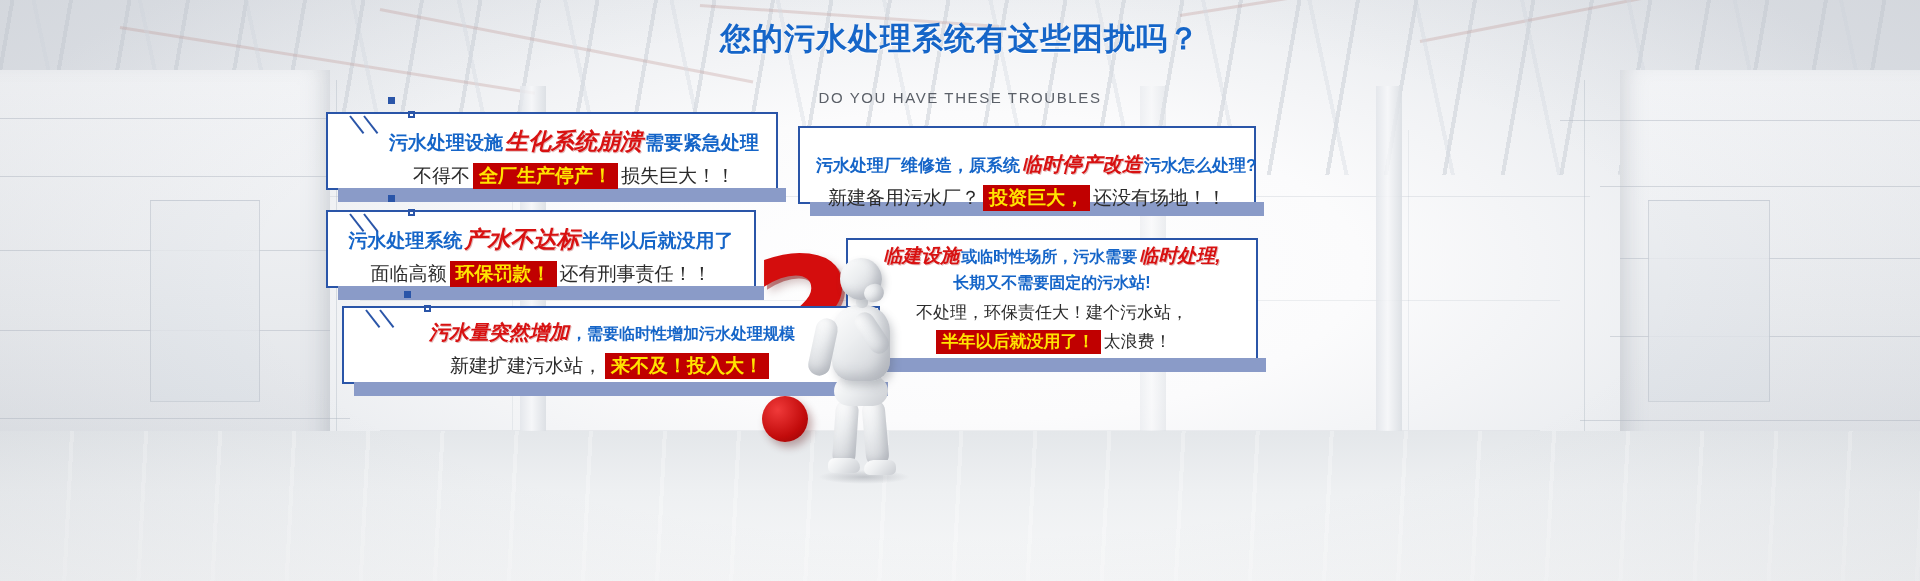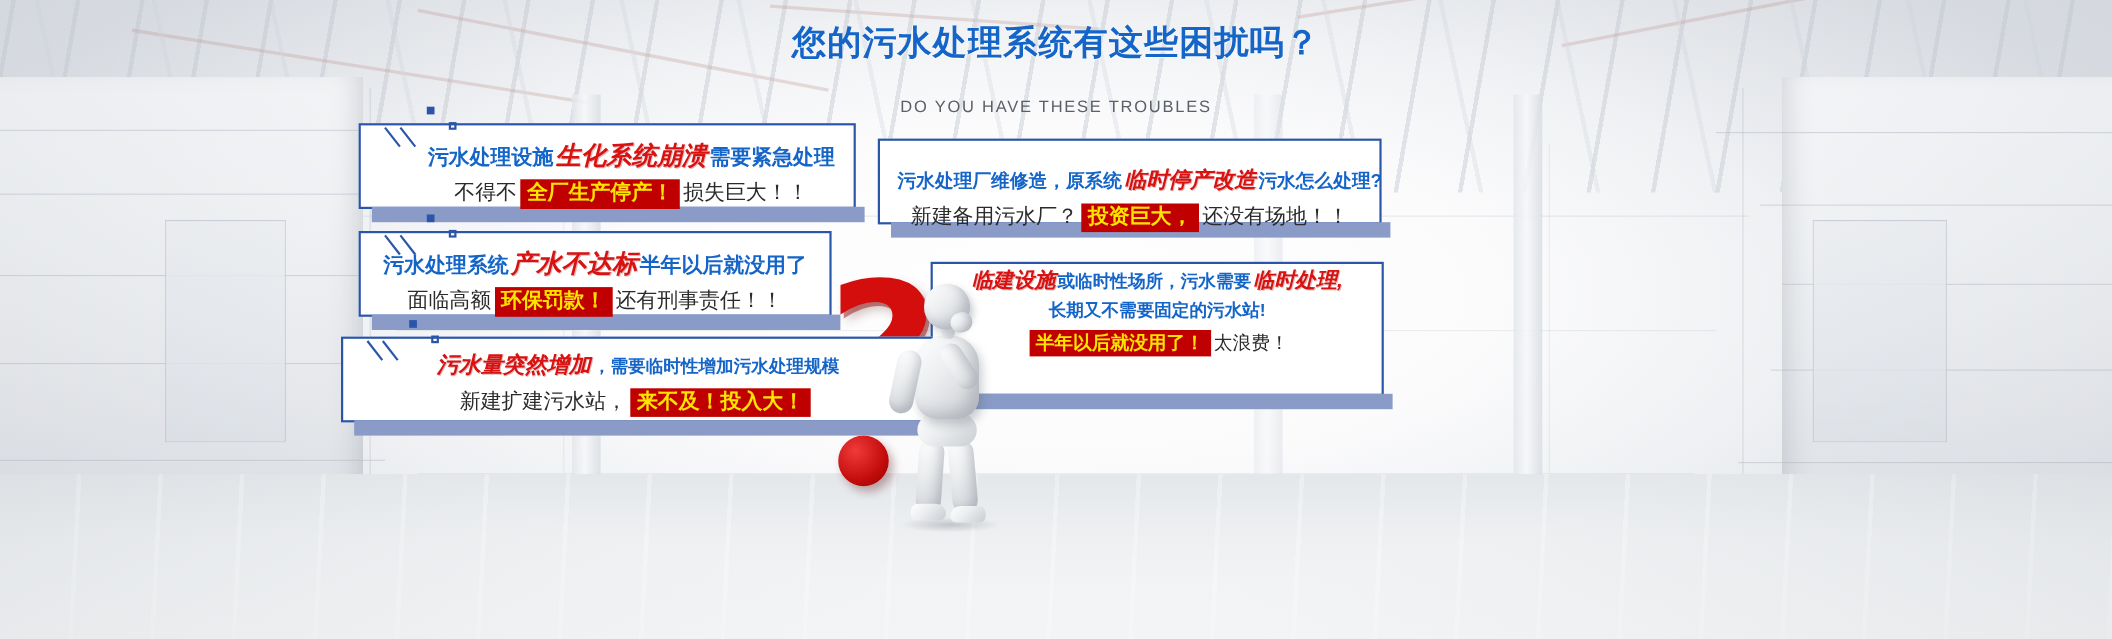--- a/index.html
+++ b/index.html
@@ -282,27 +282,30 @@
 
 <div class="box" style="left:846px;top:238px;width:412px;height:122px;">
   <div class="shadow-bar"></div>
   <div class="box-inner" style="padding-top:2px;">
     <div class="line" style="font-size:16px;font-weight:bold;">
       <span class="t-red-it" style="font-size:19px;">临建设施</span><span class="t-blue">或临时性场所，污水需要</span><span class="t-red-it" style="font-size:19px;">临时处理,</span>
     </div>
     <div class="line" style="font-size:16px;margin-top:1px;">
       <span class="t-blue">长期又不需要固定的污水站!</span>
     </div>
+    <div class="line" style="font-size:17px;margin-top:5px;">
+      <span class="t-dark">不处理，环保责任大！建个污水站，</span>
+    </div>
     <div class="line" style="font-size:17px;margin-top:4px;">
       <span class="hl">半年以后就没用了！</span><span class="t-dark">太浪费！</span>
     </div>
   </div>
 </div>
 
-<div class="box" style="left:310px;top:306px;width:538px;height:78px;">
+<div class="box" style="left:342px;top:306px;width:538px;height:78px;">
   <div class="shadow-bar"></div>
   <div class="deco">
     <div class="dash" style="left:4px;top:20px;"></div>
     <div class="dash" style="left:18px;top:20px;"></div>
     <div class="sq-f" style="left:42px;top:2px;"></div>
     <div class="sq-o" style="left:62px;top:16px;"></div>
   </div>
   <div class="box-inner">
     <div class="line l1" style="font-size:16px;">
       <span class="t-red-it" style="font-size:20px;">污水量突然增加</span><span class="t-blue">，需要临时性增加污水处理规模</span>

